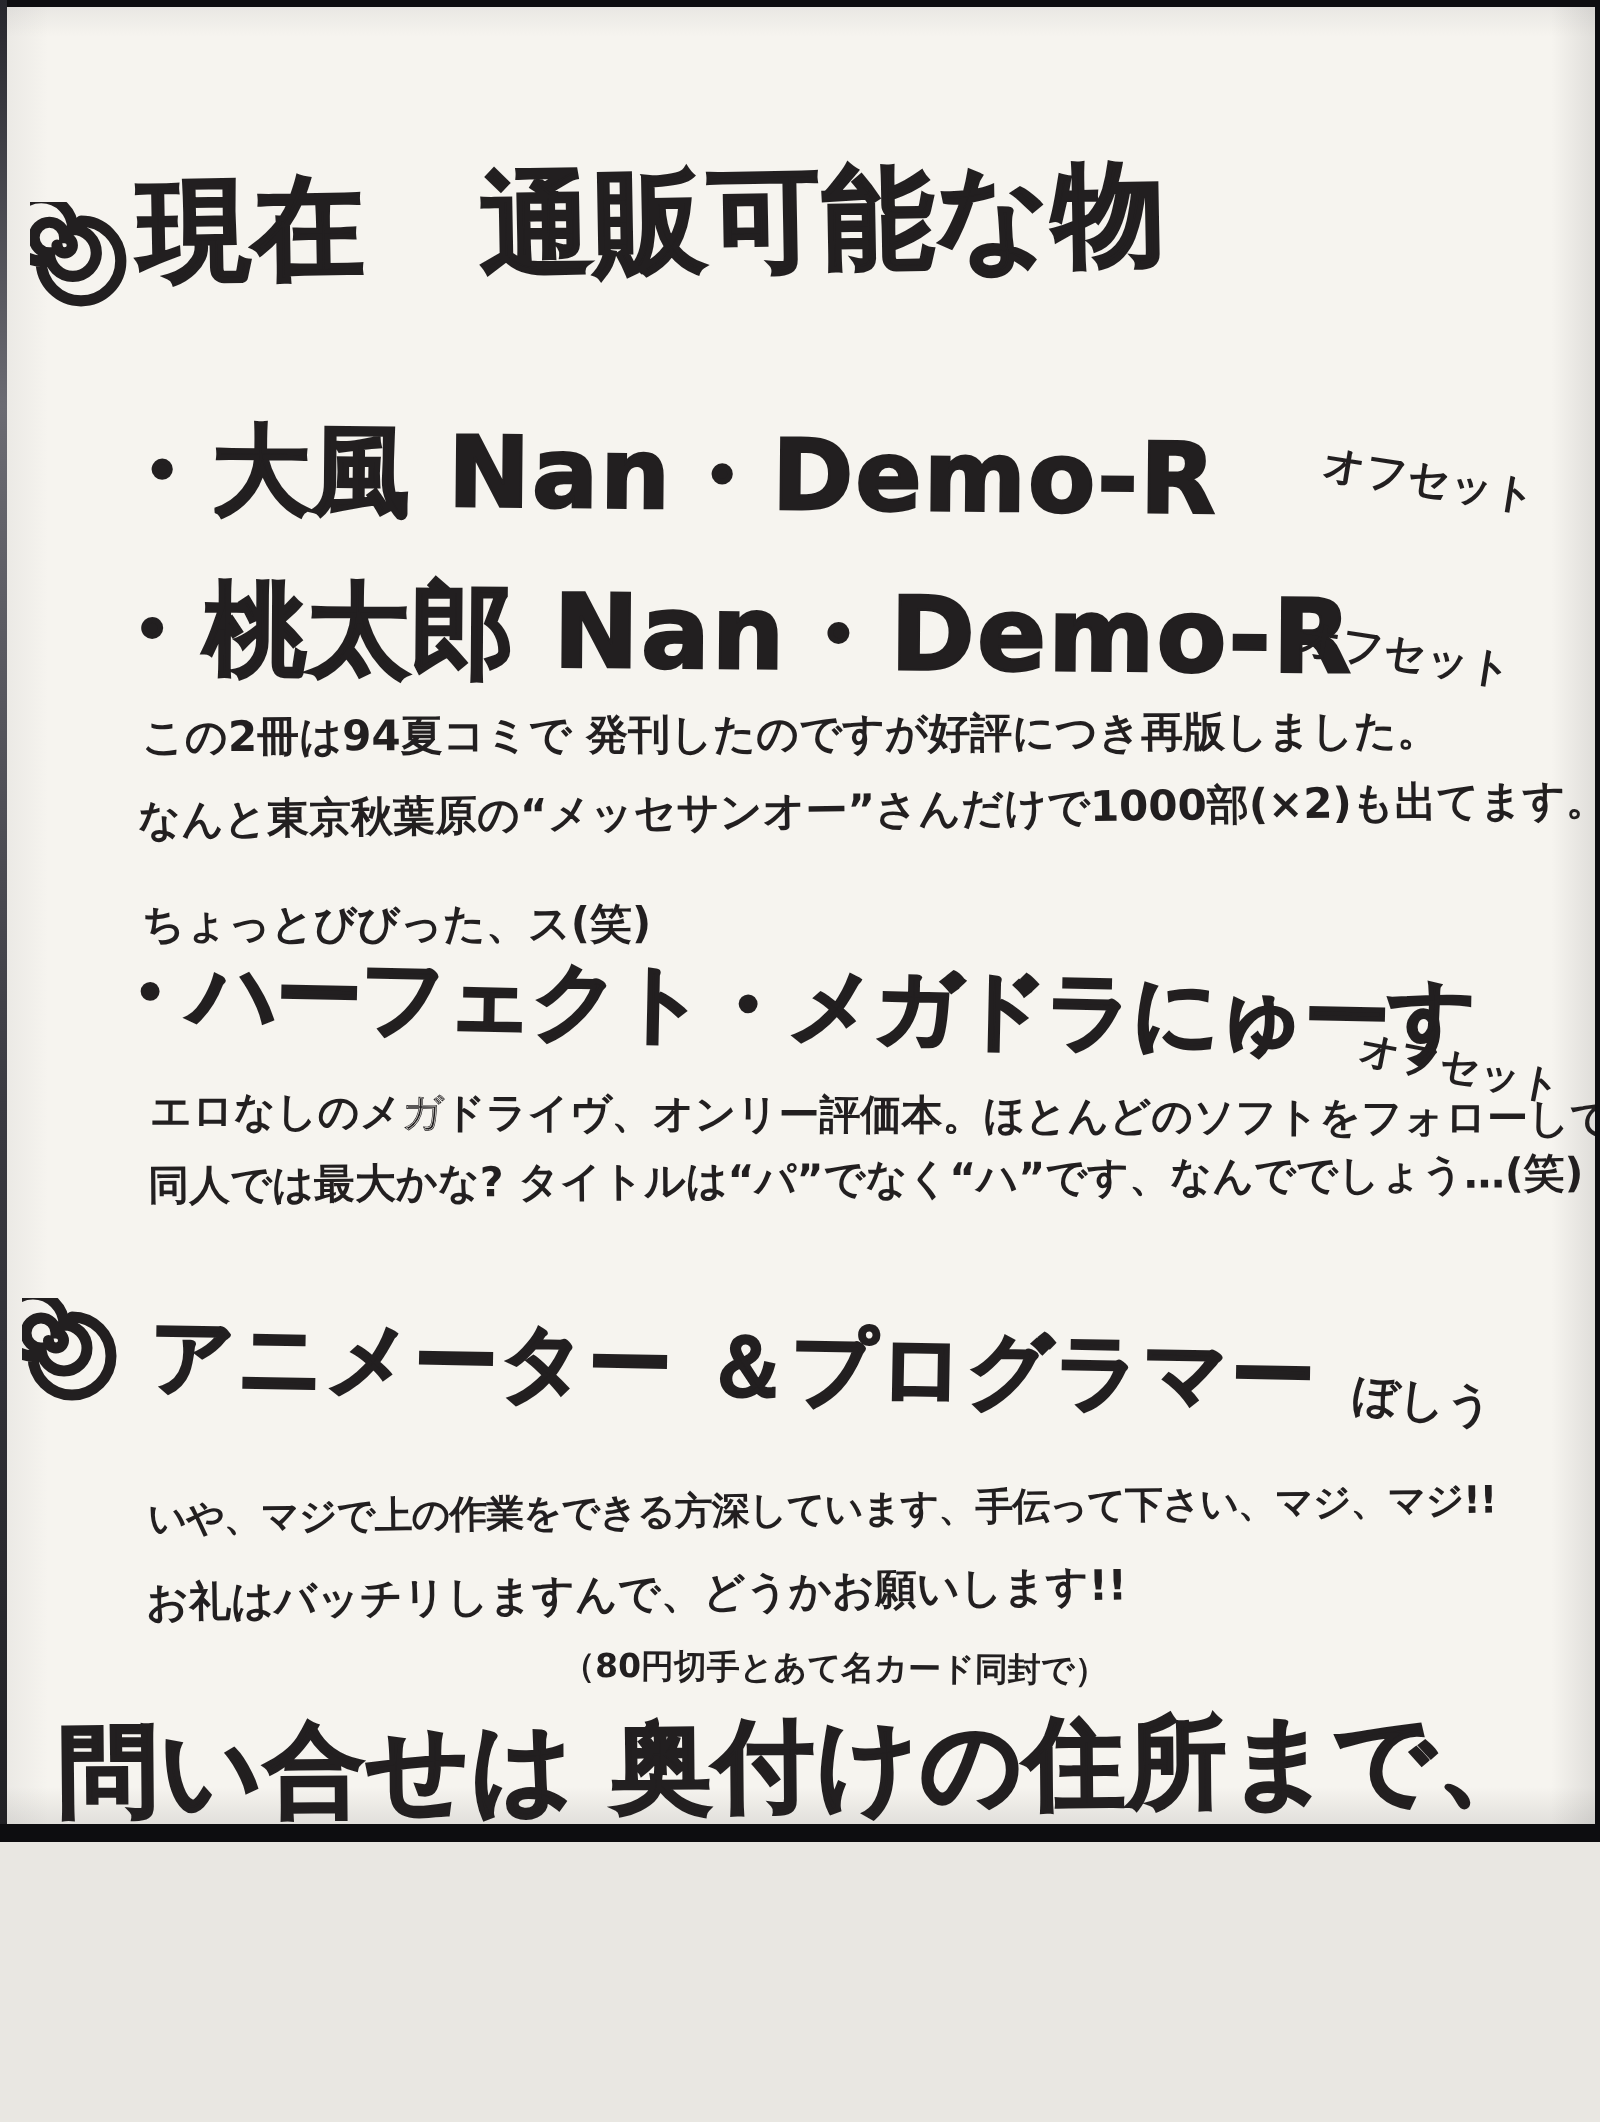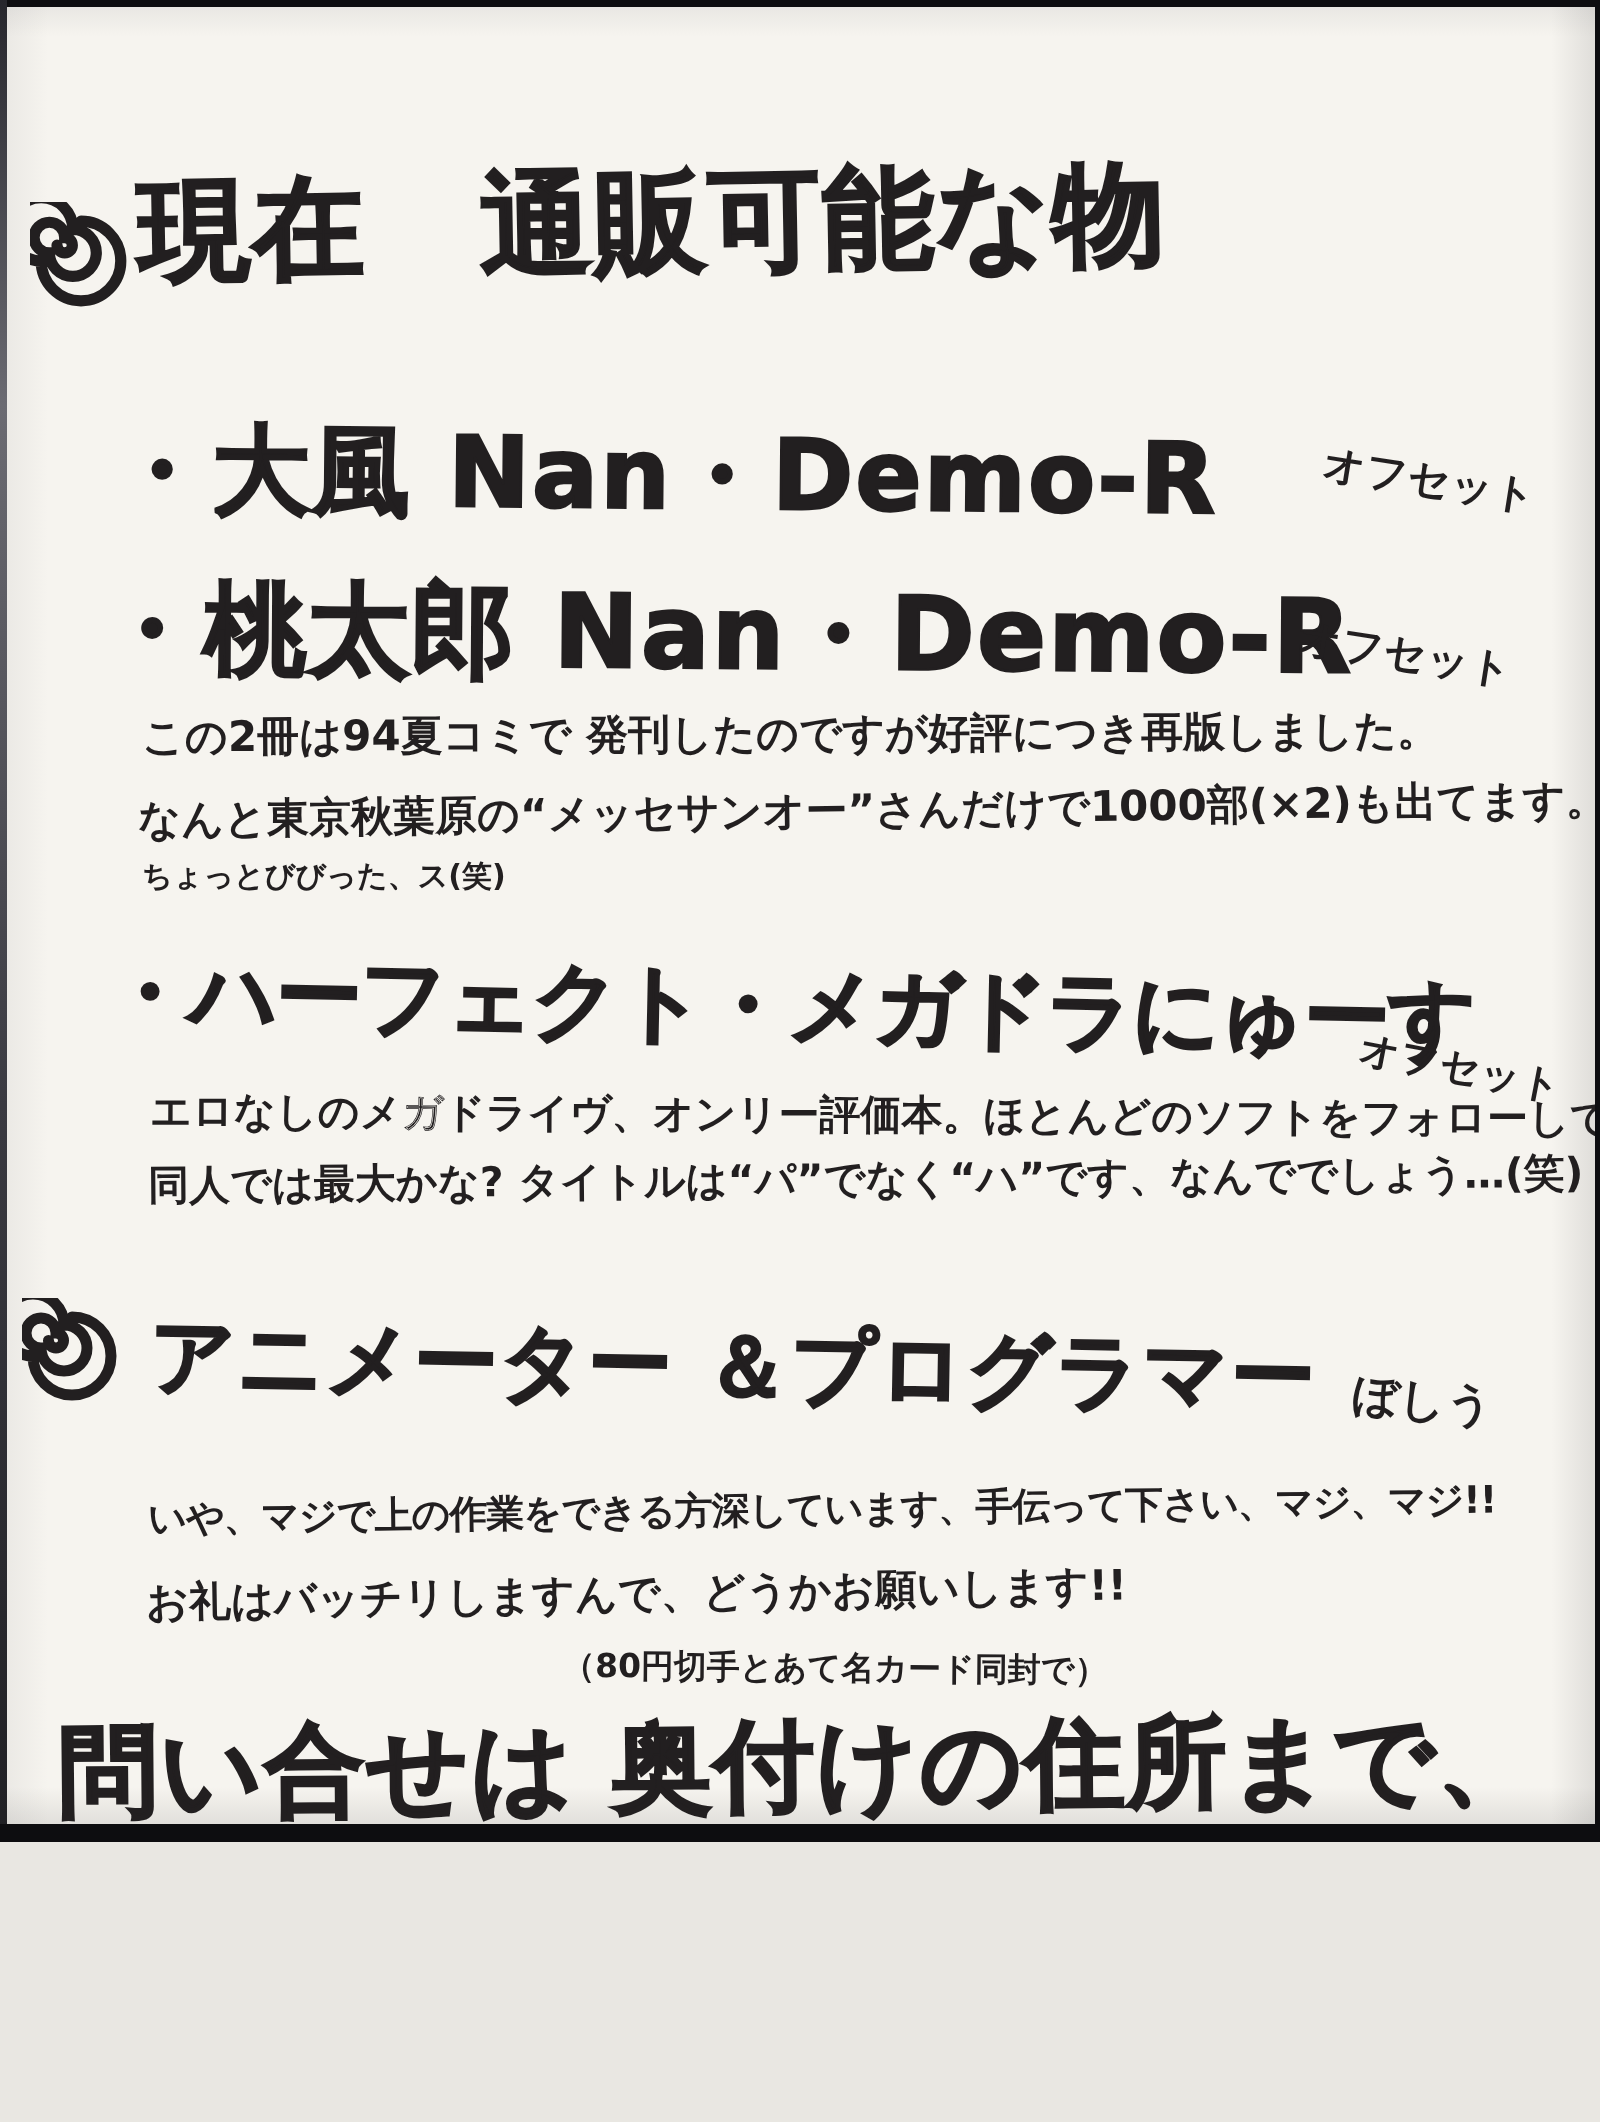--- a/index.html
+++ b/index.html
@@ -37,21 +37,21 @@
 
   .title{left:138px;top:148px;font-size:112px;transform:rotate(-1deg);}
 
   .item1{left:112px;top:410px;font-size:98px;transform:rotate(.5deg);}
   .fmt1{left:1322px;top:452px;font-size:42px;transform:rotate(9deg);}
   .item2{left:100px;top:566px;font-size:102px;transform:rotate(.4deg);}
   .fmt2{left:1298px;top:626px;font-size:42px;transform:rotate(9deg);}
 
   .p1l1{left:142px;top:706px;font-size:42px;transform:rotate(-.3deg);}
   .p1l2{left:138px;top:782px;font-size:42px;transform:rotate(-.8deg);}
-  .p1l3{left:142px;top:856px;font-size:30px;}
+  .p1l3{left:142px;top:896px;font-size:42px;}
 
   .item3{left:106px;top:948px;font-size:86px;letter-spacing:-2px;transform:rotate(1.2deg);}
   .fmt3{left:1358px;top:1040px;font-size:40px;transform:rotate(11deg);}
 
   .p2l1{left:150px;top:1088px;font-size:41px;transform:rotate(.3deg);}
   .p2l2{left:148px;top:1152px;font-size:41px;transform:rotate(-.5deg);}
 
   .heading2{left:150px;top:1310px;font-size:84px;transform:rotate(1deg);}
   .badge2{left:1352px;top:1370px;font-size:46px;transform:rotate(5deg);}
 

